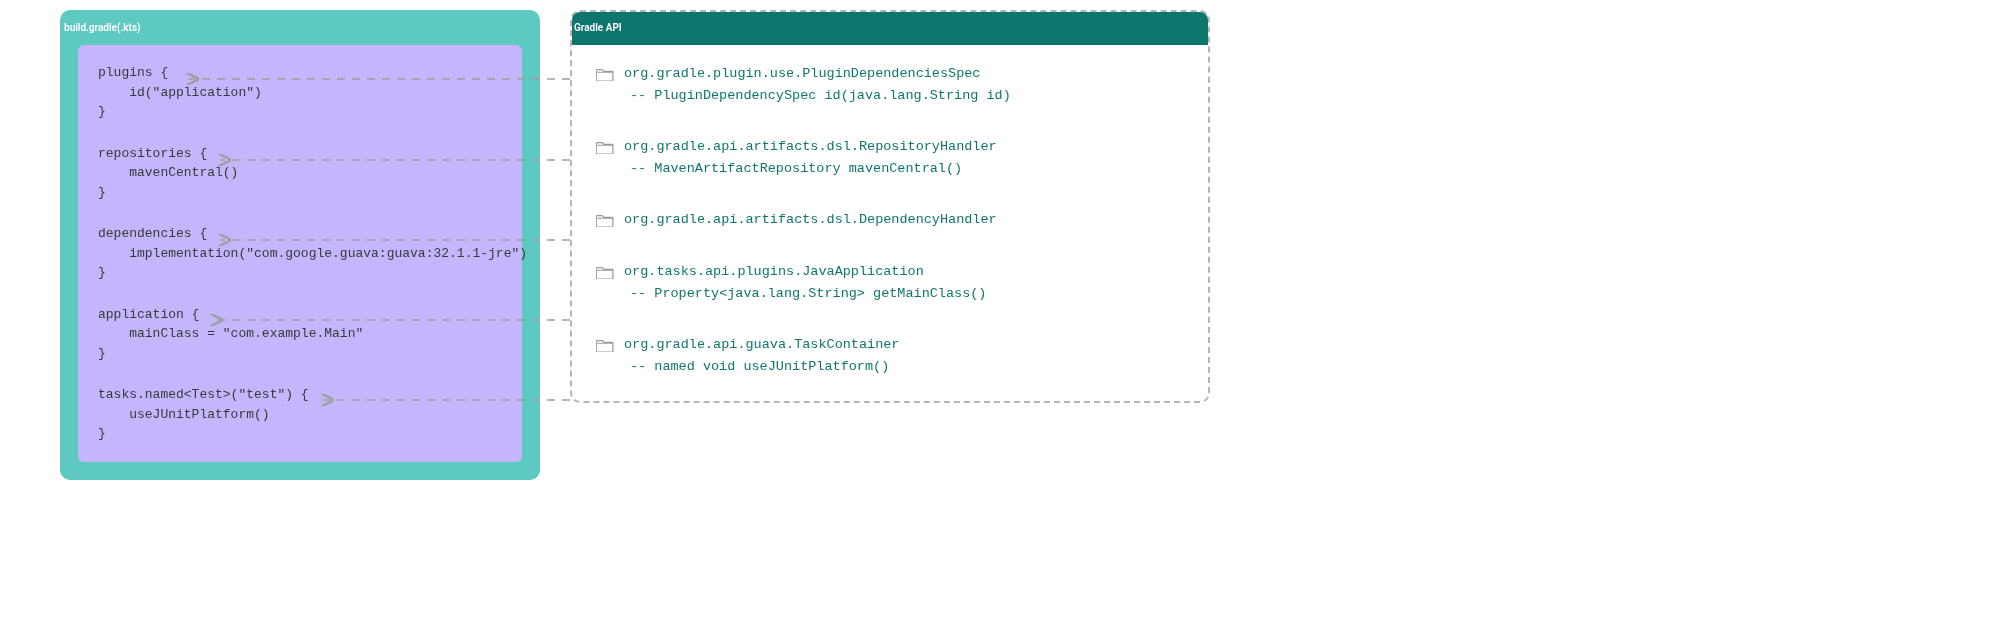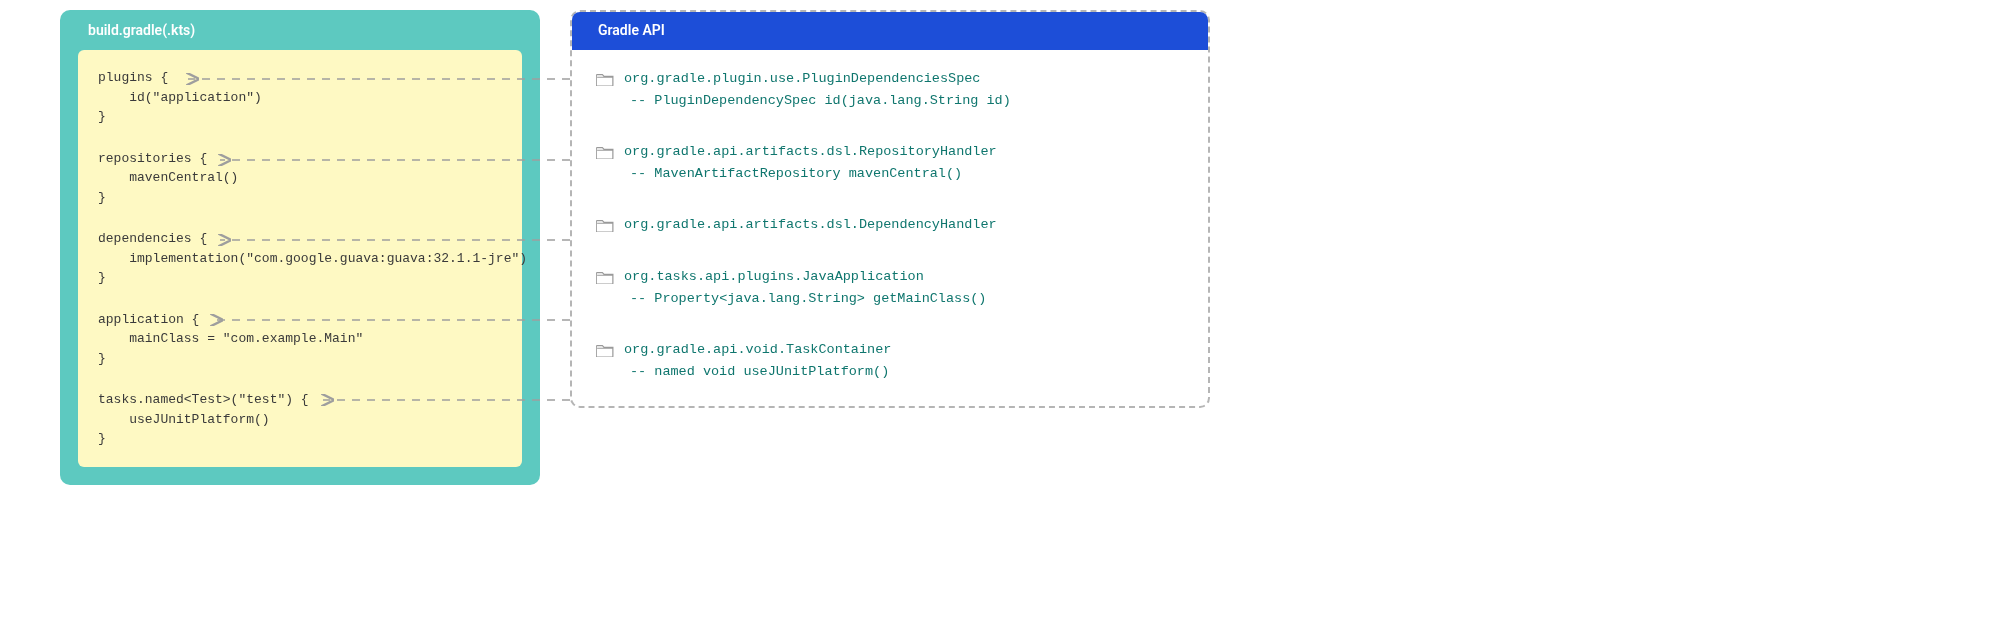--- a/index.html
+++ b/index.html
@@ -29,32 +29,32 @@
       padding: 0;
     }
     .panel-right {
       border: 2px dashed #b5b5b5;
       border-radius: 10px;
       width: 640px;
       background: #ffffff;
       position: relative;
     }
     .panel-header {
-      padding: 12px 28px;
+      padding: 12px 4px;
       font-weight: 600;
-      font-size: 14px;
+      font-size: 10px;
       color: #ffffff;
     }
     .panel-header-right {
-      background: #1d4ed8;
+      background: #0f766e;
       border-radius: 8px 8px 0 0;
       margin: -2px -2px 0 -2px;
     }
     .panel-body-left {
-      background: #fef9c3;
+      background: #c4b5fd;
       margin: 0 18px 18px 18px;
       border-radius: 6px;
       padding: 18px 20px;
     }
     .panel-body-right {
       padding: 18px 24px 24px 24px;
     }
     .code-block {
       font-family: "SFMono-Regular", Consolas, "Liberation Mono", Menlo, monospace;
       font-size: 13px;
@@ -190,21 +190,21 @@
         <div class="api-detail"><span>-- </span><span class="underline">Property</span><span>&lt;java.lang.String&gt; getMainClass()</span></div>
       </div>
 
       <div class="api-block">
         <div class="api-row">
           <span class="folder-icon">
             <svg viewBox="0 0 20 16" width="18" height="14">
                 <path d="M1 3 h6 l2 2 h10 v10 a1 1 0 0 1 -1 1 h-17 a1 1 0 0 1 -1 -1 v-11 a1 1 0 0 1 1 -1 z M1 6 h18" fill="none" stroke="#9a9a9a" stroke-width="1.4"></path>
               </svg>
           </span>
-          <span>org.gradle.api.void.TaskContainer</span>
+          <span>org.gradle.api.guava.TaskContainer</span>
         </div>
         <div class="api-detail"><span>-- named void useJUnitPlatform()</span><span class="underline"></span><span></span></div>
       </div>
 
     </div>
   </div>
 
 </div>
 
 </body></html>

